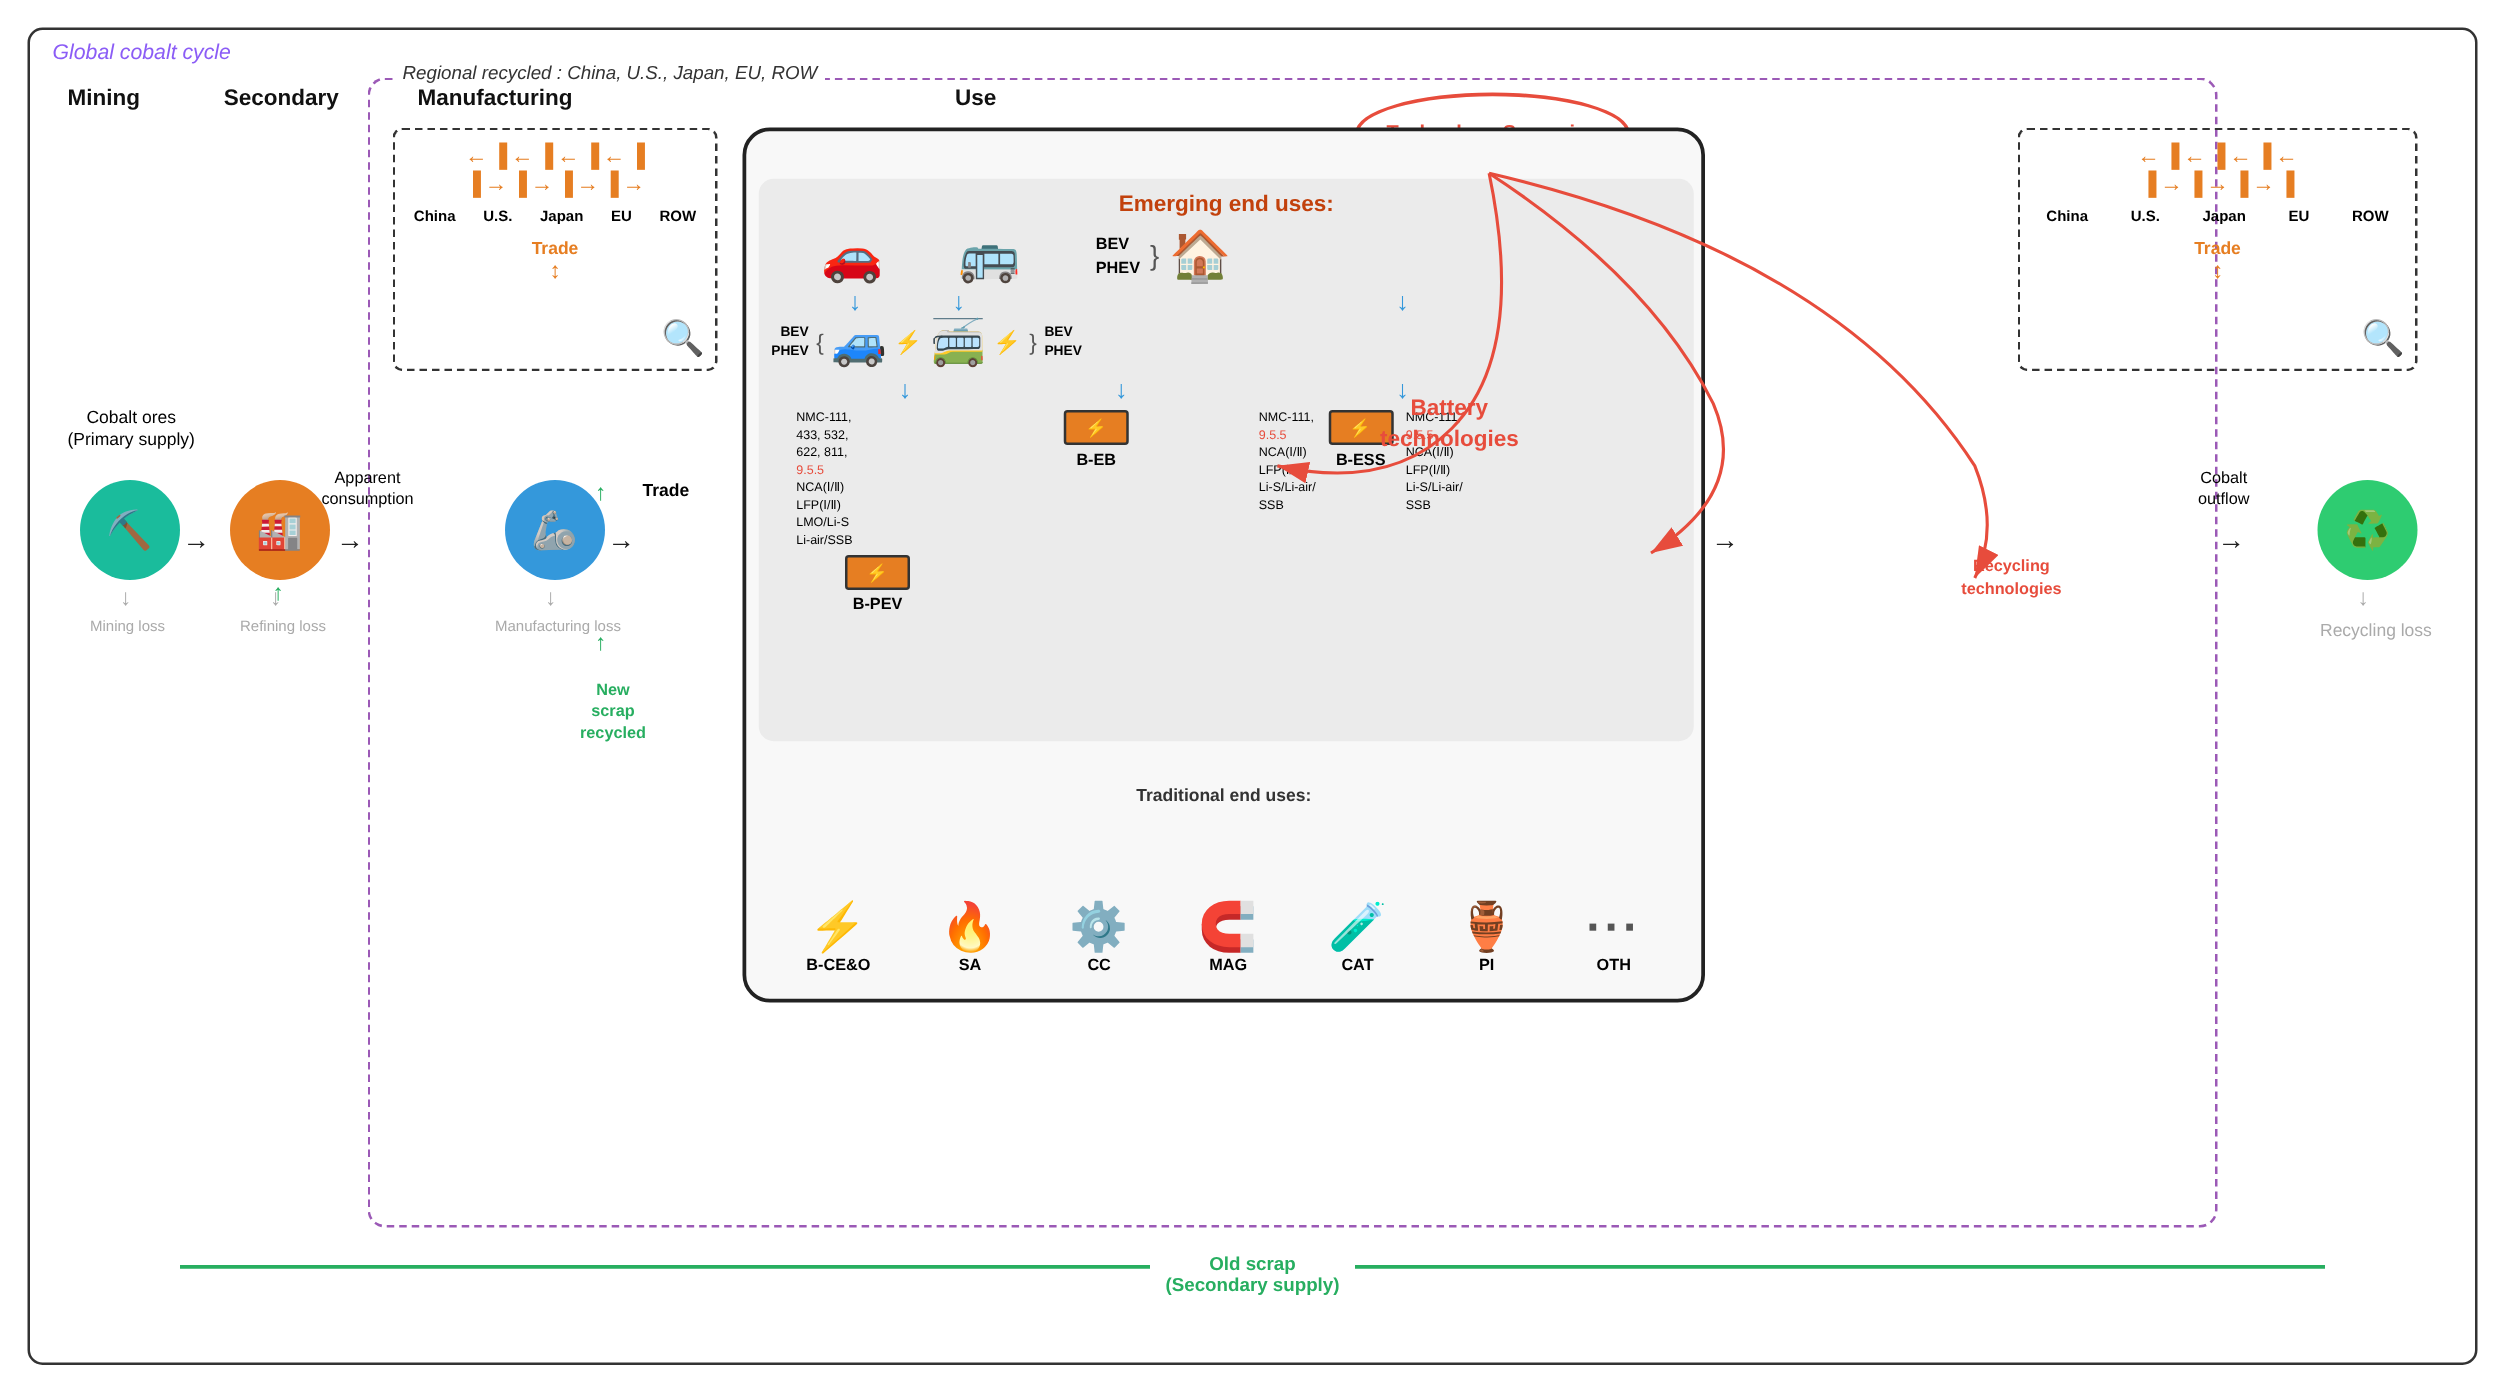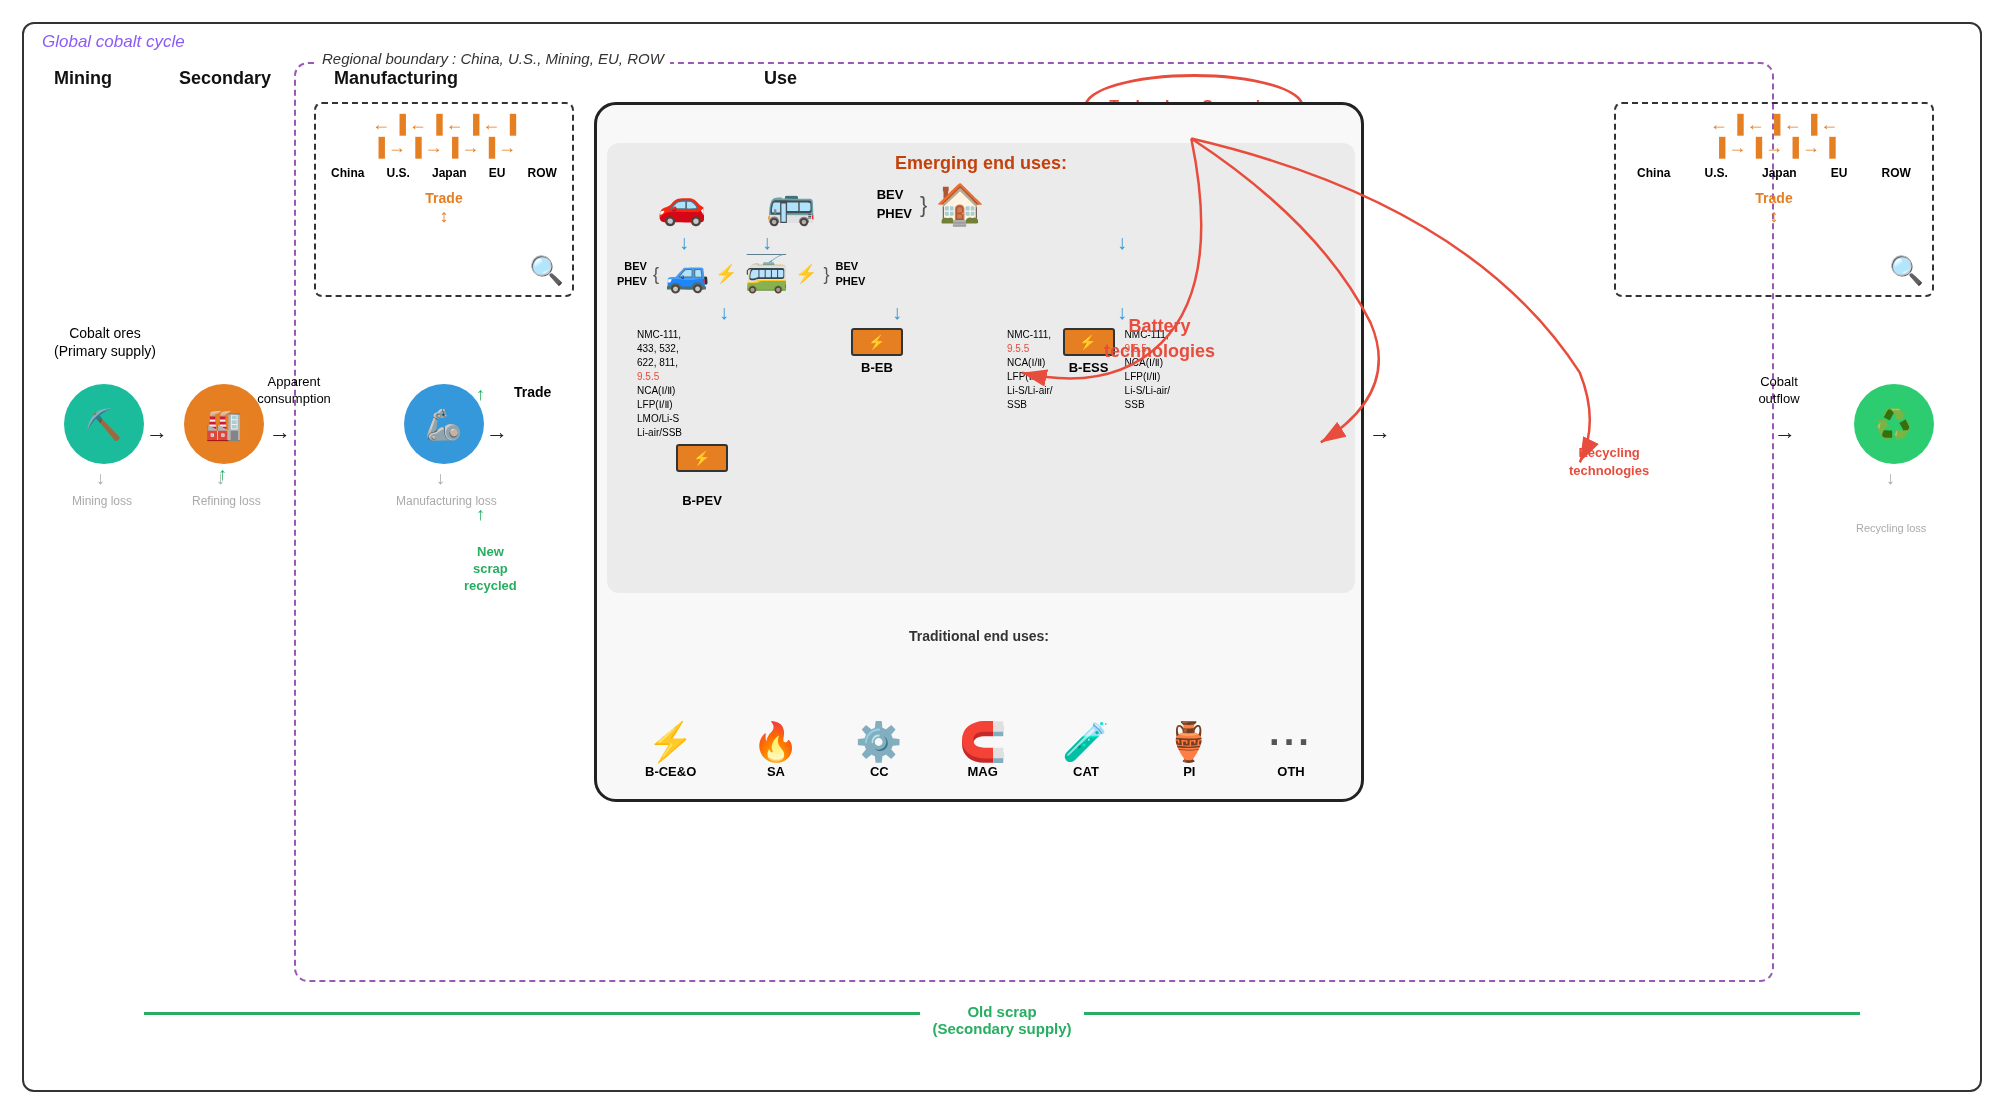--- a/index.html
+++ b/index.html
@@ -205,21 +205,21 @@
   <div class="section-header header-mining">Mining</div>
   <div class="section-header header-refining">Secondary</div>
   <div class="section-header header-manufacturing">Manufacturing</div>
   <div class="section-header header-use">Use</div>
 
   <div class="tech-scenarios">
     <div class="tech-scenarios-text">Technology Scenarios</div>
   </div>
 
   <div class="regional-boundary">
-    <div class="regional-label">Regional boundary : China, U.S., Mining, EU, ROW</div>
+    <div class="regional-label">Regional recycled : China, U.S., Japan, EU, ROW</div>
   </div>
 
   <div class="mfg-box">
 
     <div style="padding: 10px 6px 0 6px; display:flex; gap:3px; flex-wrap:wrap; justify-content:center;">
       <span style="color:#e67e22; font-size:18px;">←</span>
       <span style="color:#e67e22; font-size:18px;">▐</span>
       <span style="color:#e67e22; font-size:18px;">←</span>
       <span style="color:#e67e22; font-size:18px;">▐</span>
       <span style="color:#e67e22; font-size:18px;">←</span>
@@ -332,21 +332,21 @@
       <div style="position:absolute; top:158px; left:285px; font-size:20px; color:#3498db;">↓</div>
       <div style="position:absolute; top:158px; left:510px; font-size:20px; color:#3498db;">↓</div>
 
       <div style="position:absolute; top:185px; left:30px; text-align:center; width:130px;">
         <div style="font-size:10px; line-height:1.4; text-align:left; margin-bottom:4px;">
           NMC-111,<br>433, 532,<br>622, 811,<br><span style="color:#e74c3c;">9.5.5</span><br>NCA(Ⅰ/Ⅱ)<br>LFP(Ⅰ/Ⅱ)<br>LMO/Li-S<br>Li-air/SSB
         </div>
         <div style="display:inline-block; width:52px; height:28px; background:#e67e22; border-radius:3px; border:2px solid #333; position:relative; vertical-align:middle;">
           <span style="position:absolute; top:50%; left:50%; transform:translate(-50%,-50%); color:white; font-weight:bold; font-size:14px;">⚡</span>
         </div>
-        <div style="font-weight:bold; font-size:13px; margin-top:21px;">B-PEV</div>
+        <div style="font-weight:bold; font-size:13px; margin-top:3px;">B-PEV</div>
       </div>
 
       <div style="position:absolute; top:185px; left:220px; text-align:center; width:100px;">
         <div style="display:inline-block; width:52px; height:28px; background:#e67e22; border-radius:3px; border:2px solid #333; position:relative; vertical-align:middle; margin-bottom:4px;">
           <span style="position:absolute; top:50%; left:50%; transform:translate(-50%,-50%); color:white; font-weight:bold; font-size:14px;">⚡</span>
         </div>
         <div style="font-weight:bold; font-size:13px;">B-EB</div>
       </div>
 
       <div style="position:absolute; top:185px; left:400px; text-align:center; width:200px; display:flex; gap:10px; align-items:flex-start;">
@@ -444,21 +444,21 @@
 
   <div style="position:absolute; top:444px; left:192px; font-size:18px; color:#aaa;">↓</div>
   <div style="position:absolute; top:470px; left:168px; font-size:12px; color:#aaa; text-align:center;">Refining
 loss</div>
 
   <div style="position:absolute; top:444px; left:412px; font-size:18px; color:#aaa;">↓</div>
   <div style="position:absolute; top:470px; left:372px; font-size:12px; color:#aaa; text-align:center;">Manufacturing
 loss</div>
 
   <div style="position:absolute; top:444px; left:1862px; font-size:18px; color:#aaa;">↓</div>
-  <div style="position:absolute; top:498px; left:1832px; font-size:11px; color:#aaa; text-align:center;">Recycling
+  <div style="position:absolute; top:472px; left:1832px; font-size:14px; color:#aaa; text-align:center;">Recycling
 loss</div>
 
   <div style="position:absolute; top:520px; left:440px; font-size:13px; color:#27ae60; font-weight:bold; text-align:center; line-height:1.3;">New<br>scrap<br>recycled</div>
   <div style="position:absolute; top:480px; left:452px; font-size:18px; color:#27ae60;">↑</div>
   <div style="position:absolute; top:360px; left:452px; font-size:18px; color:#27ae60;">↑</div>
 
   <div style="position:absolute; top:440px; left:194px; font-size:18px; color:#27ae60;">↑</div>
 
   <div style="position:absolute; bottom:52px; left:120px; right:120px; text-align:center;">
     <div style="border-top: 3px solid #27ae60; width:100%; position:relative; top:12px;"></div>

